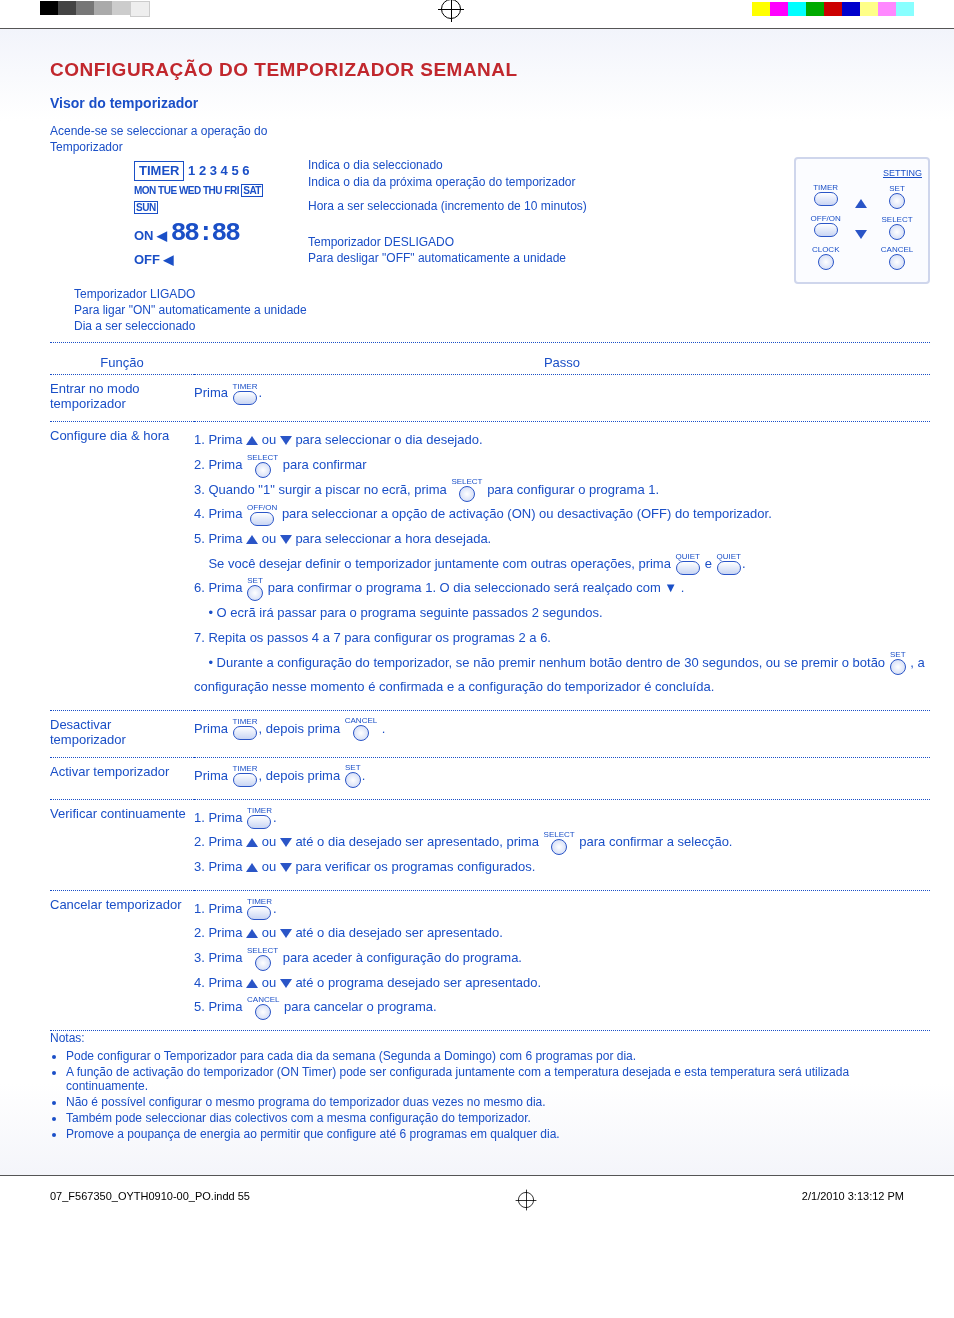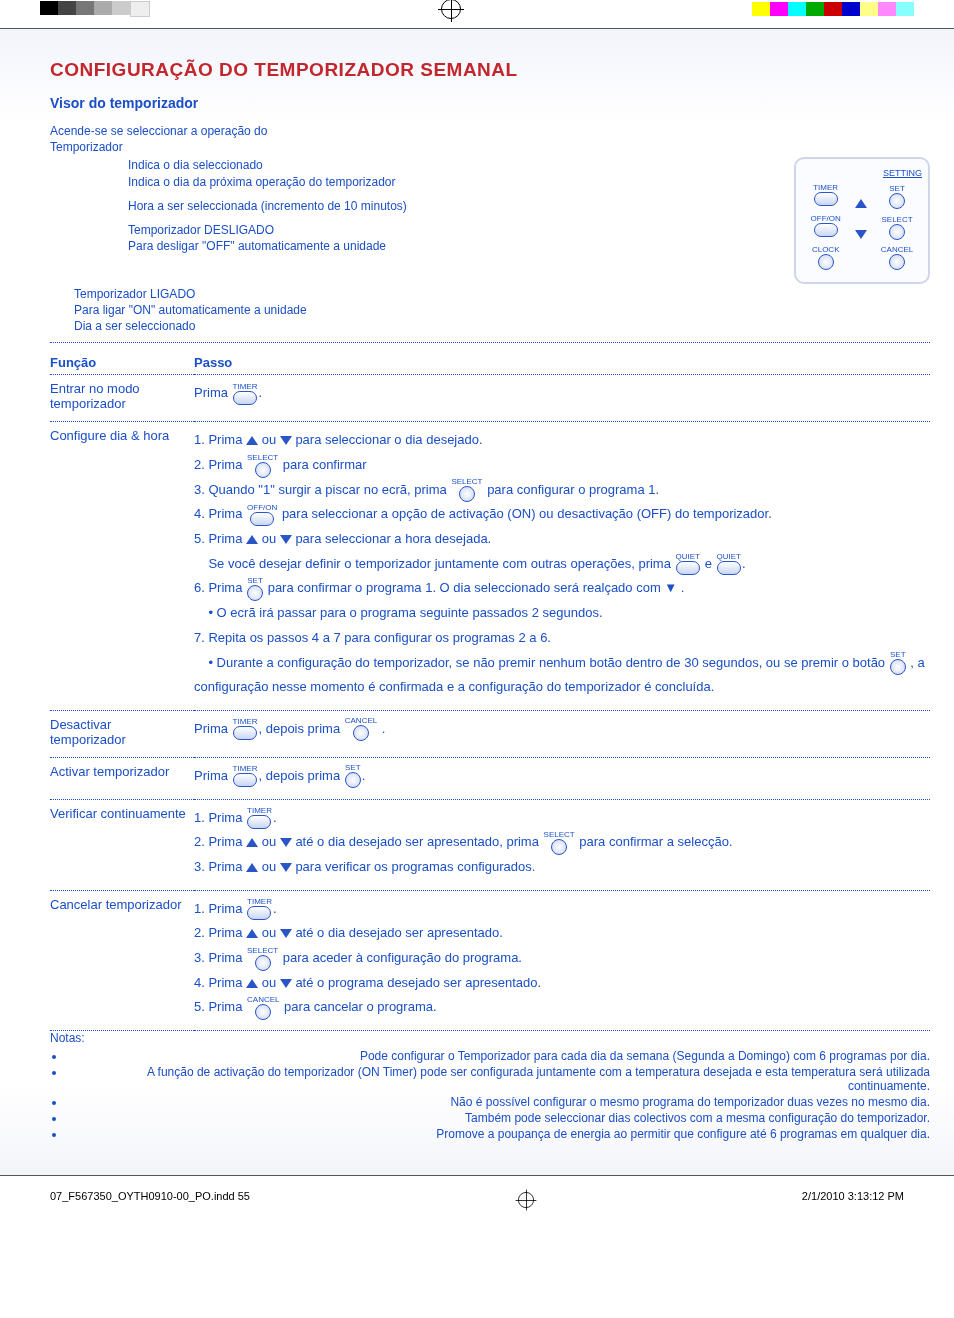--- a/index.html
+++ b/index.html
@@ -37,37 +37,37 @@
   .callouts-row { display: flex; gap: 18px; align-items: flex-start; margin-bottom: 2px; }
   .diagram {
     width: 150px; border: 0 solid #1a4fc7; padding: 4px 6px; font-weight: bold;
     font-family: Arial; font-size: 13px; text-align: left;
   }
   .diagram .timer-box { border:1px solid #1a4fc7; display:inline-block; padding:0 4px; }
   .diagram .days { letter-spacing: -0.5px; font-size:10px; font-weight:bold; }
   .diagram .sat, .diagram .sun { border:1px solid #1a4fc7; padding:0 1px; }
   .diagram .digits { font-family: "Courier New", monospace; font-size: 26px; font-weight: bold; letter-spacing: -2px; }
   .remote {
-    width: 120px; border: 2px solid #cfd6ec; border-radius: 10px; padding: 8px 6px;
+    width: 120px; border: 2px solid #cfd6ec; border-radius: 4px; padding: 8px 6px;
     font-size: 9px; text-align: center; background:#fbfcff;
   }
   .remote td { padding: 2px 4px; vertical-align: bottom; }
   .btn-oval { display:inline-block; width:22px; height:12px; border:1px solid #2a55c7; border-radius:8px; background:linear-gradient(#fff,#c9d5f4); }
   .btn-circ { display:inline-block; width:14px; height:14px; border:1px solid #2a55c7; border-radius:50%; background:radial-gradient(#fff,#c9d5f4); vertical-align:middle; }
   .arrow-up, .arrow-down { display:inline-block; width:0; height:0; border-left:6px solid transparent; border-right:6px solid transparent; vertical-align:middle;}
   .arrow-up { border-bottom:9px solid #2a55c7; }
   .arrow-down { border-top:9px solid #2a55c7; }
   hr.dotted { border:none; border-top:1px dotted #1a4fc7; margin:8px 0; }
   table.func { width:100%; border-collapse: collapse; font-size:13px; }
-  table.func th { text-align:left; padding:4px 0; font-weight:bold; border-bottom:1px dotted #1a4fc7; }
+  table.func th { text-align:center; padding:4px 0; font-weight:normal; border-bottom:1px dotted #1a4fc7; }
   table.func td { vertical-align: top; padding: 6px 4px 10px 0; border-bottom:1px dotted #1a4fc7; }
   table.func td:first-child { width: 140px; }
   .iline { line-height:1.9; }
   .small { font-size:12px; }
-  .notes ul { margin:4px 0; padding-left:16px;text-align:right; }
+  .notes ul { margin:4px 0; padding-left:16px; }
   .notes li { margin-bottom:2px; }
   .footer { font-size:11px; color:#000; display:flex; justify-content:space-between; padding:4px 50px 10px; }
   .glyph { display:inline-flex; flex-direction:column; align-items:center; vertical-align:middle; font-size:9px; line-height:1; margin:0 1px; }
   .glyph .g-label { font-size:8px; }
   .mini-lbl { font-size: 8px; display:block; line-height:1; }
 </style>
 </head>
 <body>
 
 <div class="crop-marks">
@@ -97,25 +97,32 @@
 
   <h1>CONFIGURAÇÃO DO TEMPORIZADOR SEMANAL</h1>
   <h2>Visor do temporizador</h2>
 
   <div class="callouts">
     <div class="callouts-row">
       <div style="width:230px">Acende-se se seleccionar a operação do Temporizador</div>
     </div>
     <div class="callouts-row">
       <div style="width:60px"></div>
+      <div class="diagram">
+        <span class="timer-box">TIMER</span>
+        <span>1 2 3 4 5 6</span><br>
+        <span class="days"><span>MON TUE WED THU FRI</span> <span class="sat">SAT</span> <span class="sun">SUN</span></span><br>
+        <span>ON</span> ◀ <span class="digits">88:88</span><br>
+        <span>OFF</span> ◀
+      </div>
       <div style="flex:1">
         <div>Indica o dia seleccionado</div>
         <div>Indica o dia da próxima operação do temporizador</div>
         <div style="margin-top:8px">Hora a ser seleccionada (incremento de 10 minutos)</div>
-        <div style="margin-top:8px">
+        <div style="margin-top:20px">
           <span>Temporizador DESLIGADO</span><br>
           <span>Para desligar "OFF" automaticamente a unidade</span>
         </div>
       </div>
       <div class="remote">
         <div style="text-align:right;text-decoration:underline">SETTING</div>
         <table style="width:100%">
           <tbody>
               <tr>
             <td><span class="mini-lbl">TIMER</span><span class="btn-oval"></span></td>

